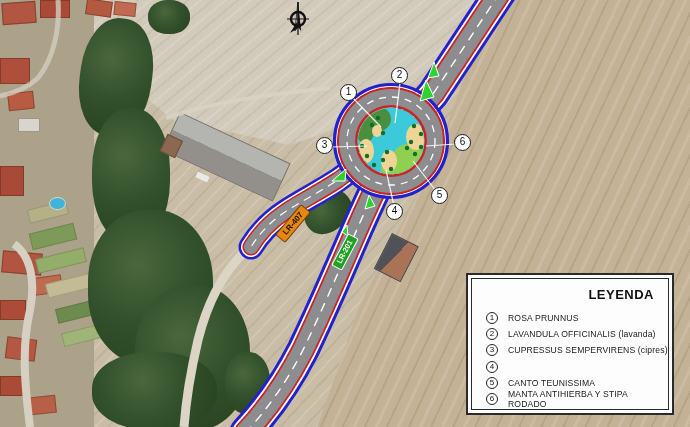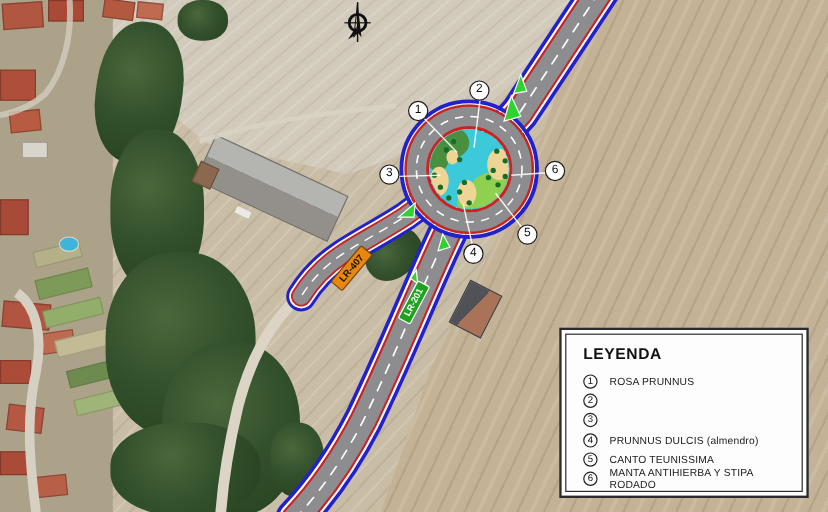--- a/index.html
+++ b/index.html
@@ -67,21 +67,21 @@
   .lr407{left:273px;top:217px;width:40px;height:13px;font-size:8px;line-height:12px;
     transform:rotate(-50deg);background:#e8860f;color:#111;border:1px solid rgba(60,30,0,.65);}
   .lr201{left:327px;top:246px;width:36px;height:12px;font-size:7.5px;line-height:10.5px;
     transform:rotate(-62deg);background:#1fa21f;color:#fff;border:1px solid #ffffff;}
   
   .legend{
     position:absolute;z-index:9;left:466px;top:273px;width:208px;height:142px;
     background:#fdfdfd;border:2px solid #2b2b2b;padding:3px;
   }
   .legend-inner{width:100%;height:100%;border:1px solid #2b2b2b;padding:6px 0 0 14px;}
-  .legend-title{text-align:left;font-weight:bold;font-size:13px;letter-spacing:.5px;color:#111;margin:2px 0 8px 0;padding-right:14px;}
+  .legend-title{text-align:right;font-weight:bold;font-size:13px;letter-spacing:.5px;color:#111;margin:2px 0 8px 0;padding-right:14px;}
   .legend-row{display:flex;align-items:center;height:16.2px;}
   .legend-num{
     flex:0 0 12px;width:12px;height:12px;border:1px solid #222;border-radius:50%;
     font-size:8px;line-height:10.5px;text-align:center;color:#111;margin-right:10px;
   }
   .legend-label{font-size:8.6px;color:#1a1a1a;letter-spacing:.15px;}
 </style>
 </head>
 <body>
 
@@ -248,27 +248,28 @@
 
   <div class="legend">
     <div class="legend-inner">
       <div class="legend-title">LEYENDA</div>
       <div class="legend-row">
         <span class="legend-num">1</span>
         <span class="legend-label">ROSA PRUNNUS</span>
       </div>
       <div class="legend-row">
         <span class="legend-num">2</span>
+        <span class="legend-label">LAVANDULA OFFICINALIS (lavanda)</span>
       </div>
       <div class="legend-row">
         <span class="legend-num">3</span>
+        <span class="legend-label">CUPRESSUS SEMPERVIRENS (cipres)</span>
       </div>
       <div class="legend-row">
         <span class="legend-num">4</span>
-        <span class="legend-label">PRUNNUS DULCIS (almendro)</span>
       </div>
       <div class="legend-row">
         <span class="legend-num">5</span>
         <span class="legend-label">CANTO TEUNISSIMA</span>
       </div>
       <div class="legend-row">
         <span class="legend-num">6</span>
         <span class="legend-label">MANTA ANTIHIERBA Y STIPA RODADO</span>
       </div>
     </div>

